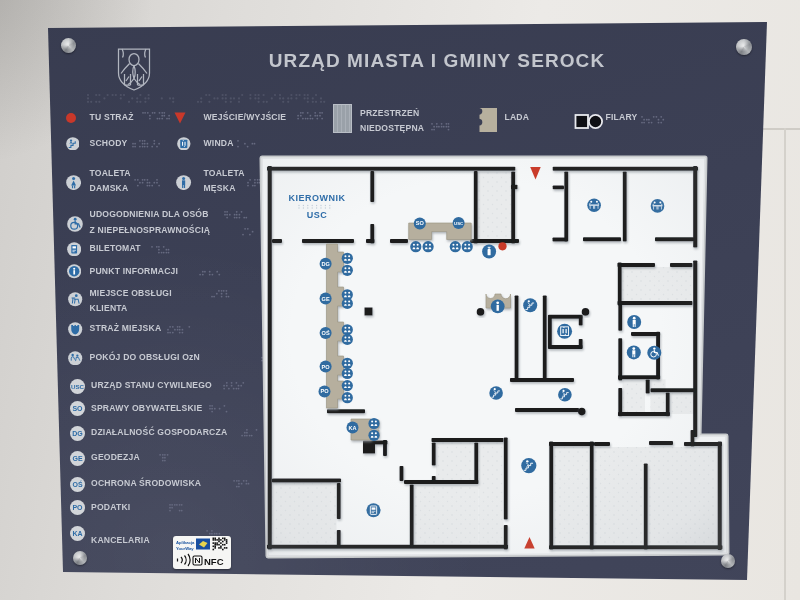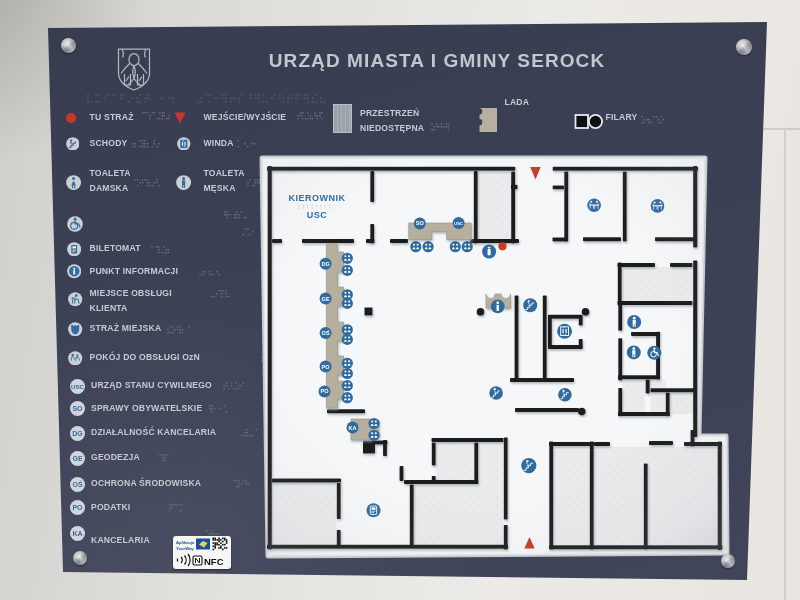--- a/index.html
+++ b/index.html
@@ -126,21 +126,21 @@
   <div class="ltxt" style="left:89.5px;top:110.20px;">TU STRAŻ</div>
   <svg class="abs" style="left:174px;top:111.5px;" width="12" height="12">
       <path d="M0.5,0.5 L11.5,0.5 L6,11.5 Z" fill="#c8382a"></path>
     </svg>
   <div class="ltxt" style="left:203.5px;top:110.20px;">WEJŚCIE/WYJŚCIE</div>
   <div class="abs" style="left:333px;top:104px;width:19px;height:29px;background:#9aa1a9;box-shadow:inset 0 0 0 1px #b9bec6;background-image:repeating-linear-gradient(90deg,#aab0b8 0 1px,transparent 1px 4px);"></div>
   <div class="ltxt" style="left:360.0px;top:105.70px;">PRZESTRZEŃ<br>NIEDOSTĘPNA</div>
   <svg class="abs" style="left:478px;top:107.5px;" width="19" height="24" viewBox="0 0 19 24">
       <path d="M1.5,0 H19 V24 H1.5 V17.5 A3.4 3.4 0 0 0 1.5 10.8 V6.7 A3.4 3.4 0 0 0 1.5 0 Z" fill="#b7b09e"></path>
     </svg>
-  <div class="ltxt" style="left:504.5px;top:95px;">LADA</div>
+  <div class="ltxt" style="left:504.5px;top:110px;">LADA</div>
   <svg class="abs" style="left:573px;top:112px;" width="32" height="19">
       <rect x="2.5" y="3" width="12.5" height="13" fill="#0e0f14" stroke="#e8e9ee" stroke-width="1.8"></rect>
       <circle cx="22.5" cy="9.5" r="6.6" fill="#0e0f14" stroke="#e8e9ee" stroke-width="1.8"></circle>
     </svg>
   <div class="ltxt" style="left:605.5px;top:110.20px;">FILARY</div>
   <svg class="abs" style="left:65.60px;top:136.70px;" width="13.6" height="13.6" viewBox="-10 -10 20 20">
       <circle r="9.8" fill="#ccd0d5"></circle>
       <path d="M-6,5.5 h3.2 v-3.2 h3.2 v-3.2 h3.2 v-2.8" stroke="#2e6ca6" stroke-width="1.6" fill="none"></path>
       <circle cx="-2.6" cy="-4.8" r="1.7" fill="#2e6ca6"></circle>
       <path d="M-2.6,-3 l1.6,3.2 M-2.6,-3 l-1.6,3" stroke="#2e6ca6" stroke-width="1.3" fill="none"></path>
@@ -166,20 +166,21 @@
       <rect x="-2.1" y="-3" width="4.2" height="6.2" fill="#2e6ca6"></rect>
       <path d="M-1.2,3.2 v4 M1.2,3.2 v4" stroke="#2e6ca6" stroke-width="1.6"></path>
     </svg>
   <div class="ltxt" style="left:203.5px;top:165.80px;">TOALETA<br>MĘSKA</div>
   <svg class="abs" style="left:67.00px;top:215.50px;" width="16.0" height="16.0" viewBox="-10 -10 20 20">
       <circle r="9.8" fill="#ccd0d5"></circle>
       <circle cx="-1" cy="2.2" r="4.3" fill="none" stroke="#2e6ca6" stroke-width="1.5"></circle>
       <circle cx="0.2" cy="-6" r="1.8" fill="#2e6ca6"></circle>
       <path d="M0.2,-4 v3.8 h4.2 l2,4.6" stroke="#2e6ca6" stroke-width="1.6" fill="none"></path>
     </svg>
+  <div class="ltxt" style="left:89.5px;top:207.00px;">UDOGODNIENIA DLA OSÓB<br>Z NIEPEŁNOSPRAWNOŚCIĄ</div>
   <svg class="abs" style="left:66.80px;top:241.80px;" width="14.4" height="14.4" viewBox="-10 -10 20 20">
       <circle r="9.8" fill="#ccd0d5"></circle>
       <rect x="-4" y="-6" width="8" height="12" rx="1" fill="#2e6ca6"></rect>
       <rect x="-2.4" y="-4" width="4.8" height="3" fill="#fff"></rect>
       <path d="M-2.4,1.5 h4.8 M-2.4,3.5 h3" stroke="#fff" stroke-width="1"></path>
     </svg>
   <div class="ltxt" style="left:89.5px;top:241.30px;">BILETOMAT</div>
   <svg class="abs" style="left:66.80px;top:264.30px;" width="14.4" height="14.4" viewBox="-10 -10 20 20">
       <circle r="9.8" fill="#ccd0d5"></circle>
       <circle r="7.2" fill="#2e6ca6"></circle>
@@ -204,21 +205,21 @@
       <path d="M-5.5,3.5 v-3.5 q0,-2 2,-2 h1 l2,4" stroke="#2e6ca6" stroke-width="1.3" fill="none"></path>
       <circle cx="3" cy="-3.5" r="1.6" fill="#2e6ca6"></circle>
       <path d="M1,-1 h3.5 l2,4.5 M1.5,-1 l-1,5" stroke="#2e6ca6" stroke-width="1.2" fill="none"></path>
     </svg>
   <div class="ltxt" style="left:89.5px;top:350.20px;">POKÓJ DO OBSŁUGI OzN</div>
   <div class="abs" style="left:70.0px;top:378.5px;width:15px;height:15px;border-radius:50%;background:#d2d5d9;color:#2e6ca6;font-weight:bold;font-size:6.2px;display:flex;align-items:center;justify-content:center;letter-spacing:0;">USC</div>
   <div class="ltxt" style="left:91.0px;top:378.25px;">URZĄD STANU CYWILNEGO</div>
   <div class="abs" style="left:70.0px;top:401.0px;width:15px;height:15px;border-radius:50%;background:#d2d5d9;color:#2e6ca6;font-weight:bold;font-size:7.0px;display:flex;align-items:center;justify-content:center;letter-spacing:0;">SO</div>
   <div class="ltxt" style="left:91.0px;top:400.75px;">SPRAWY OBYWATELSKIE</div>
   <div class="abs" style="left:70.0px;top:425.5px;width:15px;height:15px;border-radius:50%;background:#d2d5d9;color:#2e6ca6;font-weight:bold;font-size:7.0px;display:flex;align-items:center;justify-content:center;letter-spacing:0;">DG</div>
-  <div class="ltxt" style="left:91.0px;top:425.25px;">DZIAŁALNOŚĆ KANCELARIA</div>
+  <div class="ltxt" style="left:91.0px;top:425.25px;">DZIAŁALNOŚĆ GOSPODARCZA</div>
   <div class="abs" style="left:70.0px;top:450.5px;width:15px;height:15px;border-radius:50%;background:#d2d5d9;color:#2e6ca6;font-weight:bold;font-size:7.0px;display:flex;align-items:center;justify-content:center;letter-spacing:0;">GE</div>
   <div class="ltxt" style="left:91.0px;top:450.25px;">GEODEZJA</div>
   <div class="abs" style="left:70.0px;top:476.5px;width:15px;height:15px;border-radius:50%;background:#d2d5d9;color:#2e6ca6;font-weight:bold;font-size:7.0px;display:flex;align-items:center;justify-content:center;letter-spacing:0;">OŚ</div>
   <div class="ltxt" style="left:91.0px;top:476.25px;">OCHRONA ŚRODOWISKA</div>
   <div class="abs" style="left:70.0px;top:500.0px;width:15px;height:15px;border-radius:50%;background:#d2d5d9;color:#2e6ca6;font-weight:bold;font-size:7.0px;display:flex;align-items:center;justify-content:center;letter-spacing:0;">PO</div>
   <div class="ltxt" style="left:91.0px;top:499.75px;">PODATKI</div>
   <div class="abs" style="left:70.0px;top:526.0px;width:15px;height:15px;border-radius:50%;background:#d2d5d9;color:#2e6ca6;font-weight:bold;font-size:7.0px;display:flex;align-items:center;justify-content:center;letter-spacing:0;">KA</div>
   <div class="ltxt" style="left:91.0px;top:525.75px;margin-top:7px;">KANCELARIA</div>
   <svg class="abs" style="left:0;top:0;" width="800" height="600" viewBox="0 0 800 600">
       <g fill="#666a80">

